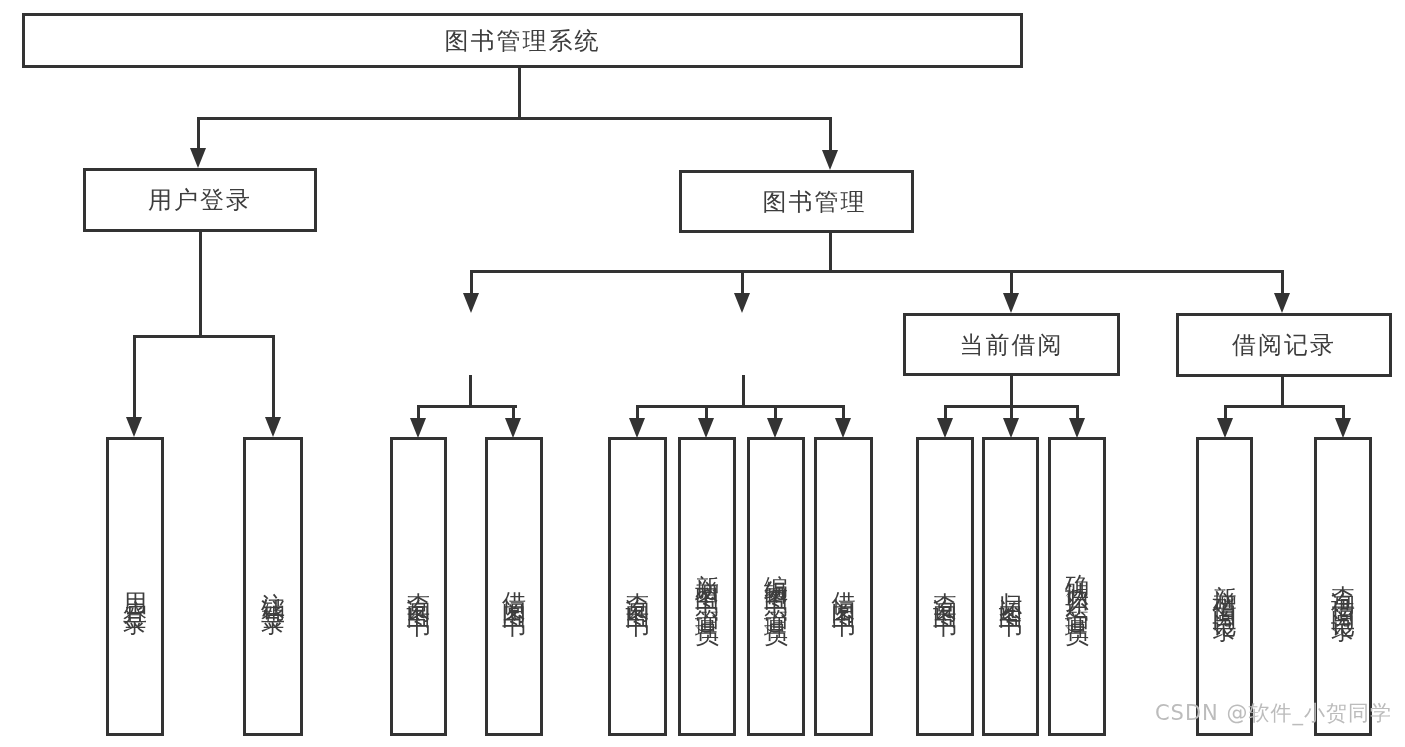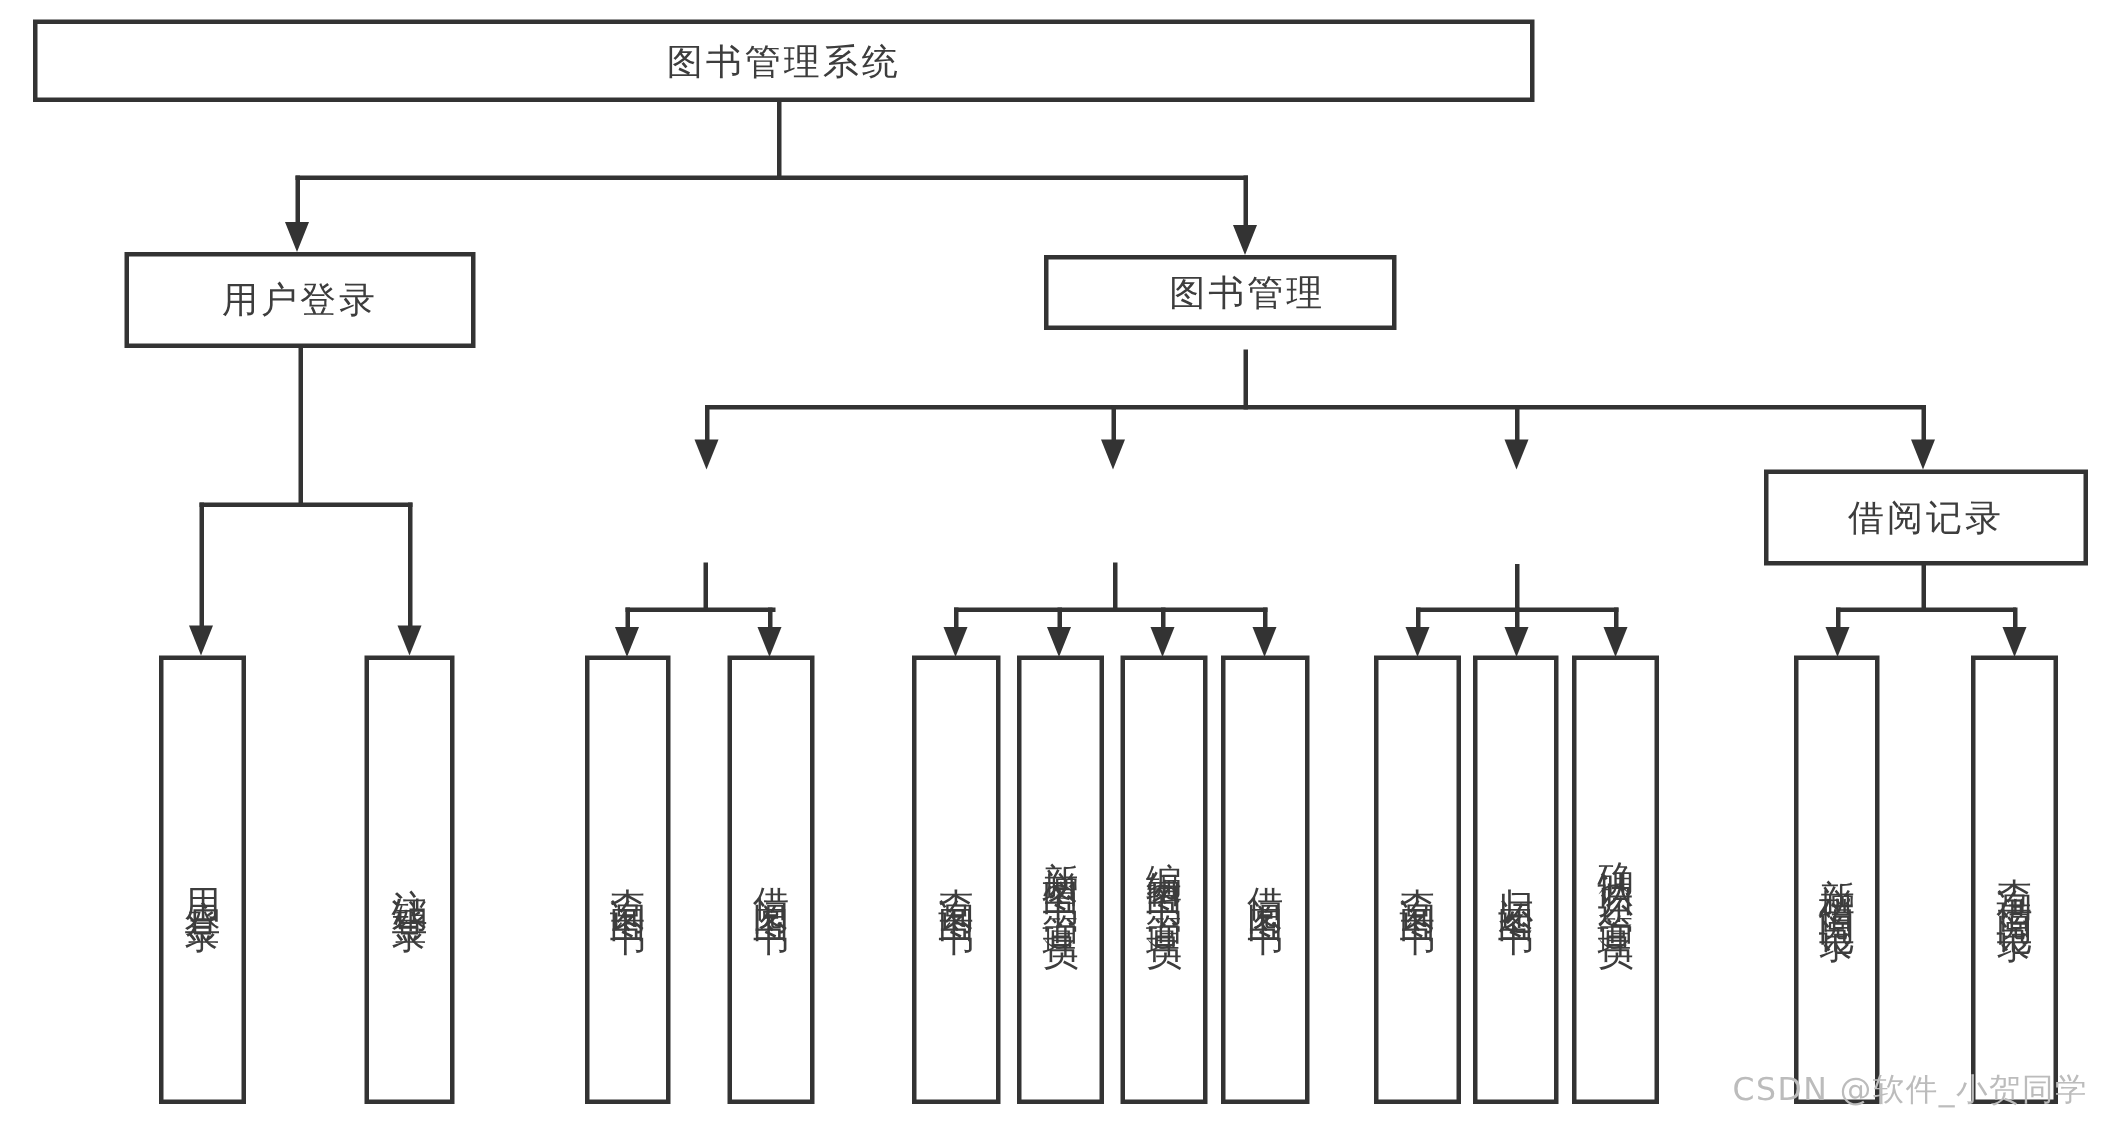--- a/index.html
+++ b/index.html
@@ -20,34 +20,35 @@
   }
   .hline,.vline{position:absolute;background:#333333;}
   .hline{height:3px;}
   .vline{width:3px;}
   .ah{ 
     position:absolute;width:0;height:0;
     border-left:8px solid transparent;border-right:8px solid transparent;
     border-top:20px solid #333333;
   }
   #watermark{
-    position:absolute;right:13px;bottom:7px;
+    position:absolute;right:13px;bottom:20px;
     font-size:21px;letter-spacing:1px;color:#bcbcbc;
   }
 </style>
 </head>
 <body>
 
 <div id="stage">
 
   <div class="box" style="left:22px;top:13px;width:1001px;height:55px;">图书管理系统</div>
 
   <div class="box" style="left:83px;top:168px;width:234px;height:64px;">用户登录</div>
-  <div class="box" style="left:696px;top:170px;width:235px;height:50px;padding-left:36px;">图书管理</div>
+  <div class="box" style="left:679px;top:170px;width:235px;height:63px;padding-left:36px;">图书管理</div>
 
+  <div class="box" style="left:903px;top:313px;width:217px;height:63px;">当前借阅</div>
   <div class="box" style="left:1176px;top:313px;width:216px;height:64px;">借阅记录</div>
 
   <div class="box leaf" style="left:106px;width:58px;">用户登录</div>
   <div class="box leaf" style="left:243px;width:60px;">注销登录</div>
 
   <div class="box leaf" style="left:390px;width:57px;">查询图书</div>
   <div class="box leaf" style="left:485px;width:58px;">借阅图书</div>
 
   <div class="box leaf" style="left:608px;width:59px;">查询图书</div>
   <div class="box leaf" style="left:678px;width:58px;">新增图书（管理员）</div>

